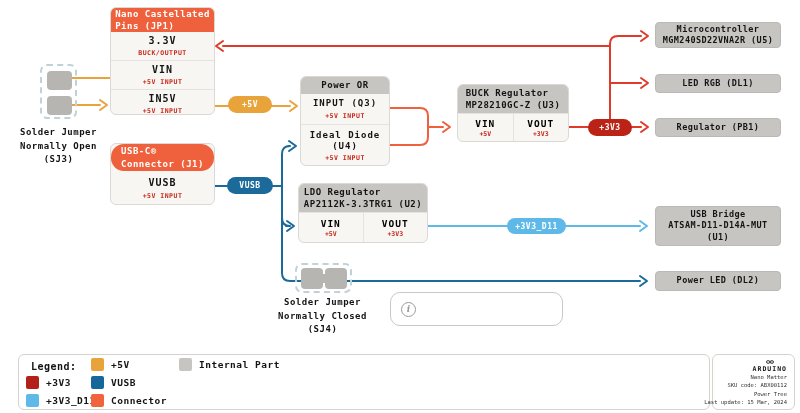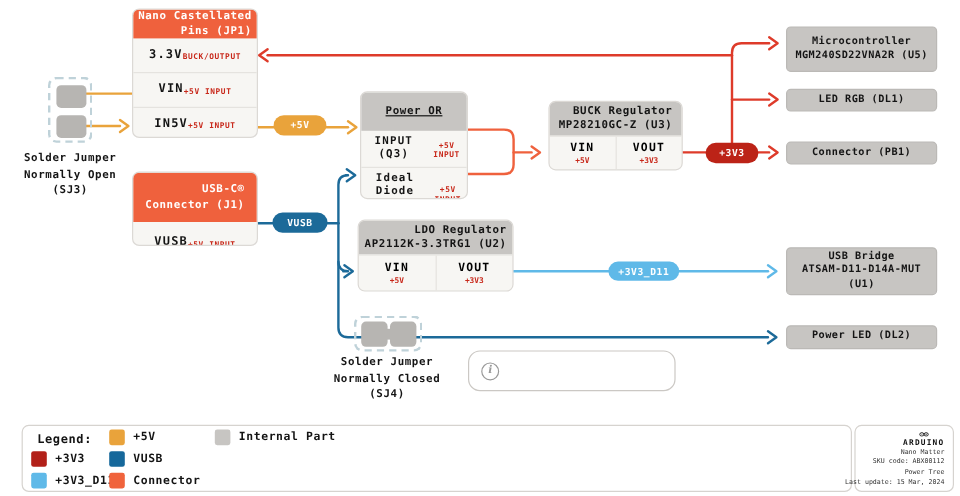--- a/index.html
+++ b/index.html
@@ -1,22 +1,22 @@
 <!DOCTYPE html>
 <html><head>
 <meta charset="utf-8">
 <style>
   html,body{margin:0;padding:0;background:#fff;}
   #app{position:relative;width:800px;height:413px;background:#fff;font-family:"DejaVu Sans Mono",monospace;overflow:hidden;}
   svg.wires{position:absolute;left:0;top:0;z-index:1;}
   .box{position:absolute;z-index:2;border:1px solid #DCD9D5;border-radius:6px;background:#F7F6F3;box-sizing:border-box;overflow:hidden;}
-  .hdr{display:flex;align-items:center;justify-content:center;text-align:right;white-space:pre-line;
+  .hdr{display:flex;align-items:center;justify-content:center;text-align:left;white-space:pre-line;
        background:#EF613D;color:#fff;font-weight:bold;font-size:9px;line-height:1.35;letter-spacing:0.5px;}
   .hdr.gray{background:#C7C5C2;color:#141414;}
-  .row{display:flex;flex-direction:row;align-items:center;justify-content:center;text-align:center;border-top:1px solid #E5E3DF;}
+  .row{display:flex;flex-direction:column;align-items:center;justify-content:center;text-align:center;border-top:1px solid #E5E3DF;}
   .row .lbl{font-weight:bold;font-size:10px;color:#141414;letter-spacing:1px;white-space:pre-line;line-height:1.25;}
   .row .sub{font-weight:bold;font-size:6.5px;color:#C8281A;letter-spacing:0.5px;margin-top:2px;}
   .cols{display:flex;border-top:1px solid #E5E3DF;}
   .col{flex:1;display:flex;flex-direction:column;align-items:center;justify-content:center;text-align:center;}
   .col + .col{border-left:1px solid #E5E3DF;}
   .load{position:absolute;z-index:2;background:#C7C5C2;border:1px solid #BBB9B6;border-radius:4px;box-sizing:border-box;
         display:flex;align-items:center;justify-content:center;text-align:center;white-space:pre-line;
         font-weight:bold;font-size:8.5px;line-height:1.35;letter-spacing:0.4px;color:#141414;}
   .pill{position:absolute;z-index:5;border-radius:9px;color:#fff;display:flex;align-items:center;justify-content:center;
         font-weight:bold;font-size:8px;letter-spacing:0.5px;}
@@ -94,38 +94,38 @@
       <div class="lbl">VIN</div>
       <div class="sub">+5V INPUT</div>
     </div>
     <div class="row" style="height:28px;">
       <div class="lbl">IN5V</div>
       <div class="sub">+5V INPUT</div>
     </div>
   </div>
 
   <div class="box" style="left:110px;top:143px;width:105px;height:62px;">
-    <div class="hdr" style="height:41px;">USB-C®
+    <div class="hdr" style="height:27px;border-radius:13px;">USB-C®
 Connector (J1)</div>
     <div class="row" style="height:35px;border-top:none;">
       <div class="lbl">VUSB</div>
       <div class="sub">+5V INPUT</div>
     </div>
   </div>
 
   <div class="jumper" style="left:40px;top:64px;width:37px;height:55px;">
     <div class="jsq" style="left:5px;top:5px;width:25px;height:19px;"></div>
     <div class="jsq" style="left:5px;top:30px;width:25px;height:19px;"></div>
   </div>
   <div class="jlabel" style="left:10px;top:126px;width:97px;">Solder Jumper
 Normally Open
 (SJ3)</div>
 
   <div class="box" style="left:300px;top:76px;width:90px;height:90px;">
-    <div class="hdr gray" style="height:32px;text-decoration:underline;">Power OR</div>
+    <div class="hdr gray" style="height:17px;">Power OR</div>
     <div class="row" style="height:30px;border-top:none;">
       <div class="lbl" style="font-size:9px;">INPUT (Q3)</div>
       <div class="sub">+5V INPUT</div>
     </div>
     <div class="row" style="height:42px;">
       <div class="lbl" style="font-size:9px;">Ideal Diode
 (U4)</div>
       <div class="sub">+5V INPUT</div>
     </div>
   </div>
@@ -153,24 +153,24 @@
         <div class="lbl" style="font-weight:bold;font-size:9.5px;letter-spacing:1px;">VIN</div>
         <div class="sub" style="font-weight:bold;font-size:6.5px;color:#C8281A;margin-top:1px;">+5V</div>
       </div>
       <div class="col">
         <div class="lbl" style="font-weight:bold;font-size:9.5px;letter-spacing:1px;">VOUT</div>
         <div class="sub" style="font-weight:bold;font-size:6.5px;color:#C8281A;margin-top:1px;">+3V3</div>
       </div>
     </div>
   </div>
 
-  <div class="load" style="left:655px;top:22px;width:126px;height:38px;">Microcontroller
+  <div class="load" style="left:655px;top:22px;width:126px;height:26px;">Microcontroller
 MGM240SD22VNA2R (U5)</div>
   <div class="load" style="left:655px;top:74px;width:126px;height:19px;">LED RGB (DL1)</div>
-  <div class="load" style="left:655px;top:118px;width:126px;height:19px;">Connector (PB1)</div>
+  <div class="load" style="left:655px;top:118px;width:126px;height:19px;">Regulator (PB1)</div>
   <div class="load" style="left:655px;top:206px;width:126px;height:40px;">USB Bridge
 ATSAM-D11-D14A-MUT
 (U1)</div>
   <div class="load" style="left:655px;top:271px;width:126px;height:20px;">Power LED (DL2)</div>
 
   <div class="jumper" style="left:295px;top:263px;width:57px;height:30px;">
     <div class="jbridge" style="left:22px;top:9px;width:10px;height:9px;"></div>
     <div class="jsq" style="left:4px;top:3px;width:22px;height:21px;"></div>
     <div class="jsq" style="left:28px;top:3px;width:22px;height:21px;"></div>
   </div>

